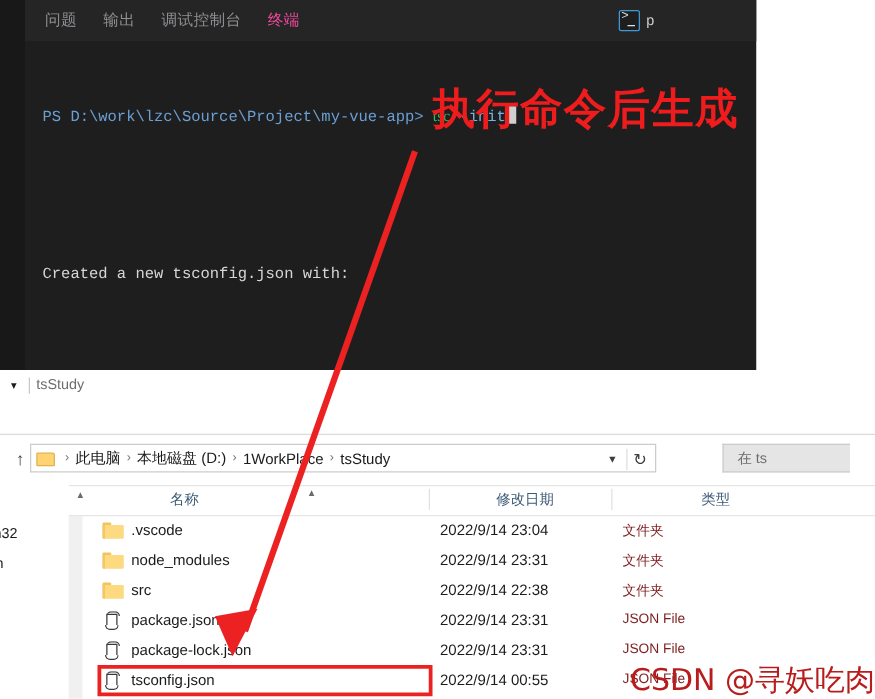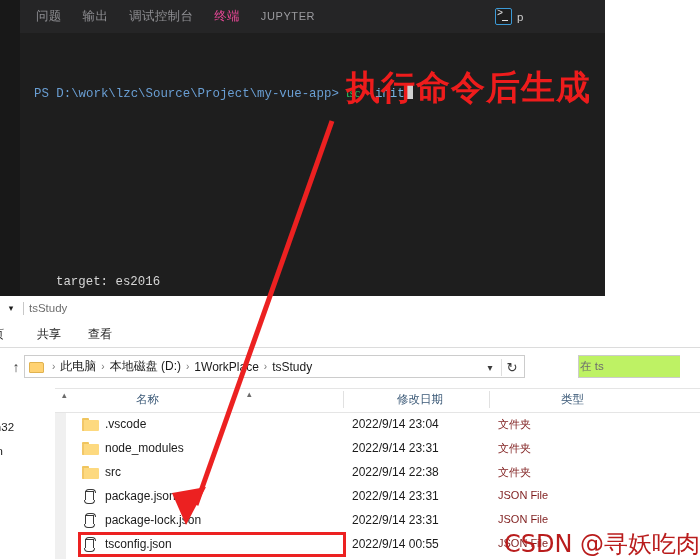--- a/index.html
+++ b/index.html
@@ -155,23 +155,23 @@
     position:absolute;right:22px;top:3px;width:1px;height:17px;
     background:#dedede;
   }
   #addr-refresh{
     position:absolute;right:3px;top:3px;width:18px;height:17px;
     font-size:13px;color:#3c3c3c;text-align:center;line-height:17px;
     cursor:pointer;
   }
   #search-box{
     position:absolute;left:578px;top:7px;width:102px;height:23px;
-    border:1px solid #cccccc;border-right:none;background:#bef264;
+    border:1px solid #cccccc;border-right:none;background:#e5e5e5;
     box-sizing:border-box;display:flex;align-items:center;
-    padding-left:1px;overflow:hidden;
+    padding-left:11px;overflow:hidden;
   }
   #search-placeholder{
     font-size:11.5px;color:#6d6d6d;white-space:nowrap;
   }
 
   
   #column-headers{
     position:absolute;left:0;top:92px;width:700px;height:25px;
     background:#ffffff;
   }
@@ -298,31 +298,31 @@
 <div id="vscode-panel">
 
   <div id="vscode-gutter"></div>
 
   <div id="panel-header">
     <div id="panel-tabs">
       <div class="panel-tab">问题</div>
       <div class="panel-tab">输出</div>
       <div class="panel-tab">调试控制台</div>
       <div class="panel-tab active">终端</div>
-      <div class="panel-tab" id="panel-tab-jupyter">JUPYTER</div>
     </div>
     <div id="panel-actions">
       <div id="pwsh-icon"></div>
       <div id="pwsh-label">p</div>
     </div>
   </div>
 
   <div id="terminal-body">
     <div class="t-line"><span class="t-prompt">PS D:\work\lzc\Source\Project\my-vue-app&gt;</span><span class="t-out"> </span><span class="t-cmd">tsc</span><span class="t-out"> </span><span class="t-arg">-init</span><span class="t-cursor"></span></div>
     <div class="t-blank"></div>
+    <div class="t-line t-out">Created a new tsconfig.json with:</div>
     <div class="t-blank"></div>
     <div class="t-line t-indent t-key">target: es2016</div>
     <div class="t-line t-indent t-key">module: commonjs</div>
     <div class="t-line t-indent t-key">strict: true</div>
     <div class="t-line t-indent t-key">esModuleInterop: true</div>
     
     
     
     
     
@@ -332,25 +332,20 @@
 <div id="explorer">
 
   <div id="explorer-titlebar">
     <div id="qat">
       <div id="qat-chevron">▾</div>
       <div id="qat-divider"></div>
       <div id="explorer-title">tsStudy</div>
     </div>
   </div>
 
-  <div id="ribbon-tabs">
-    <div class="ribbon-tab" id="ribbon-tab-home">页</div>
-    <div class="ribbon-tab" id="ribbon-tab-share">共享</div>
-    <div class="ribbon-tab" id="ribbon-tab-view">查看</div>
-  </div>
   <div id="ribbon-underline"></div>
 
   <div id="addressbar-row">
     <div id="nav-up">↑</div>
 
     <div id="address-box">
       <div class="addr-folder-icon"></div>
       <div class="crumb-sep">›</div>
       <div class="crumb">此电脑</div>
       <div class="crumb-sep">›</div>

